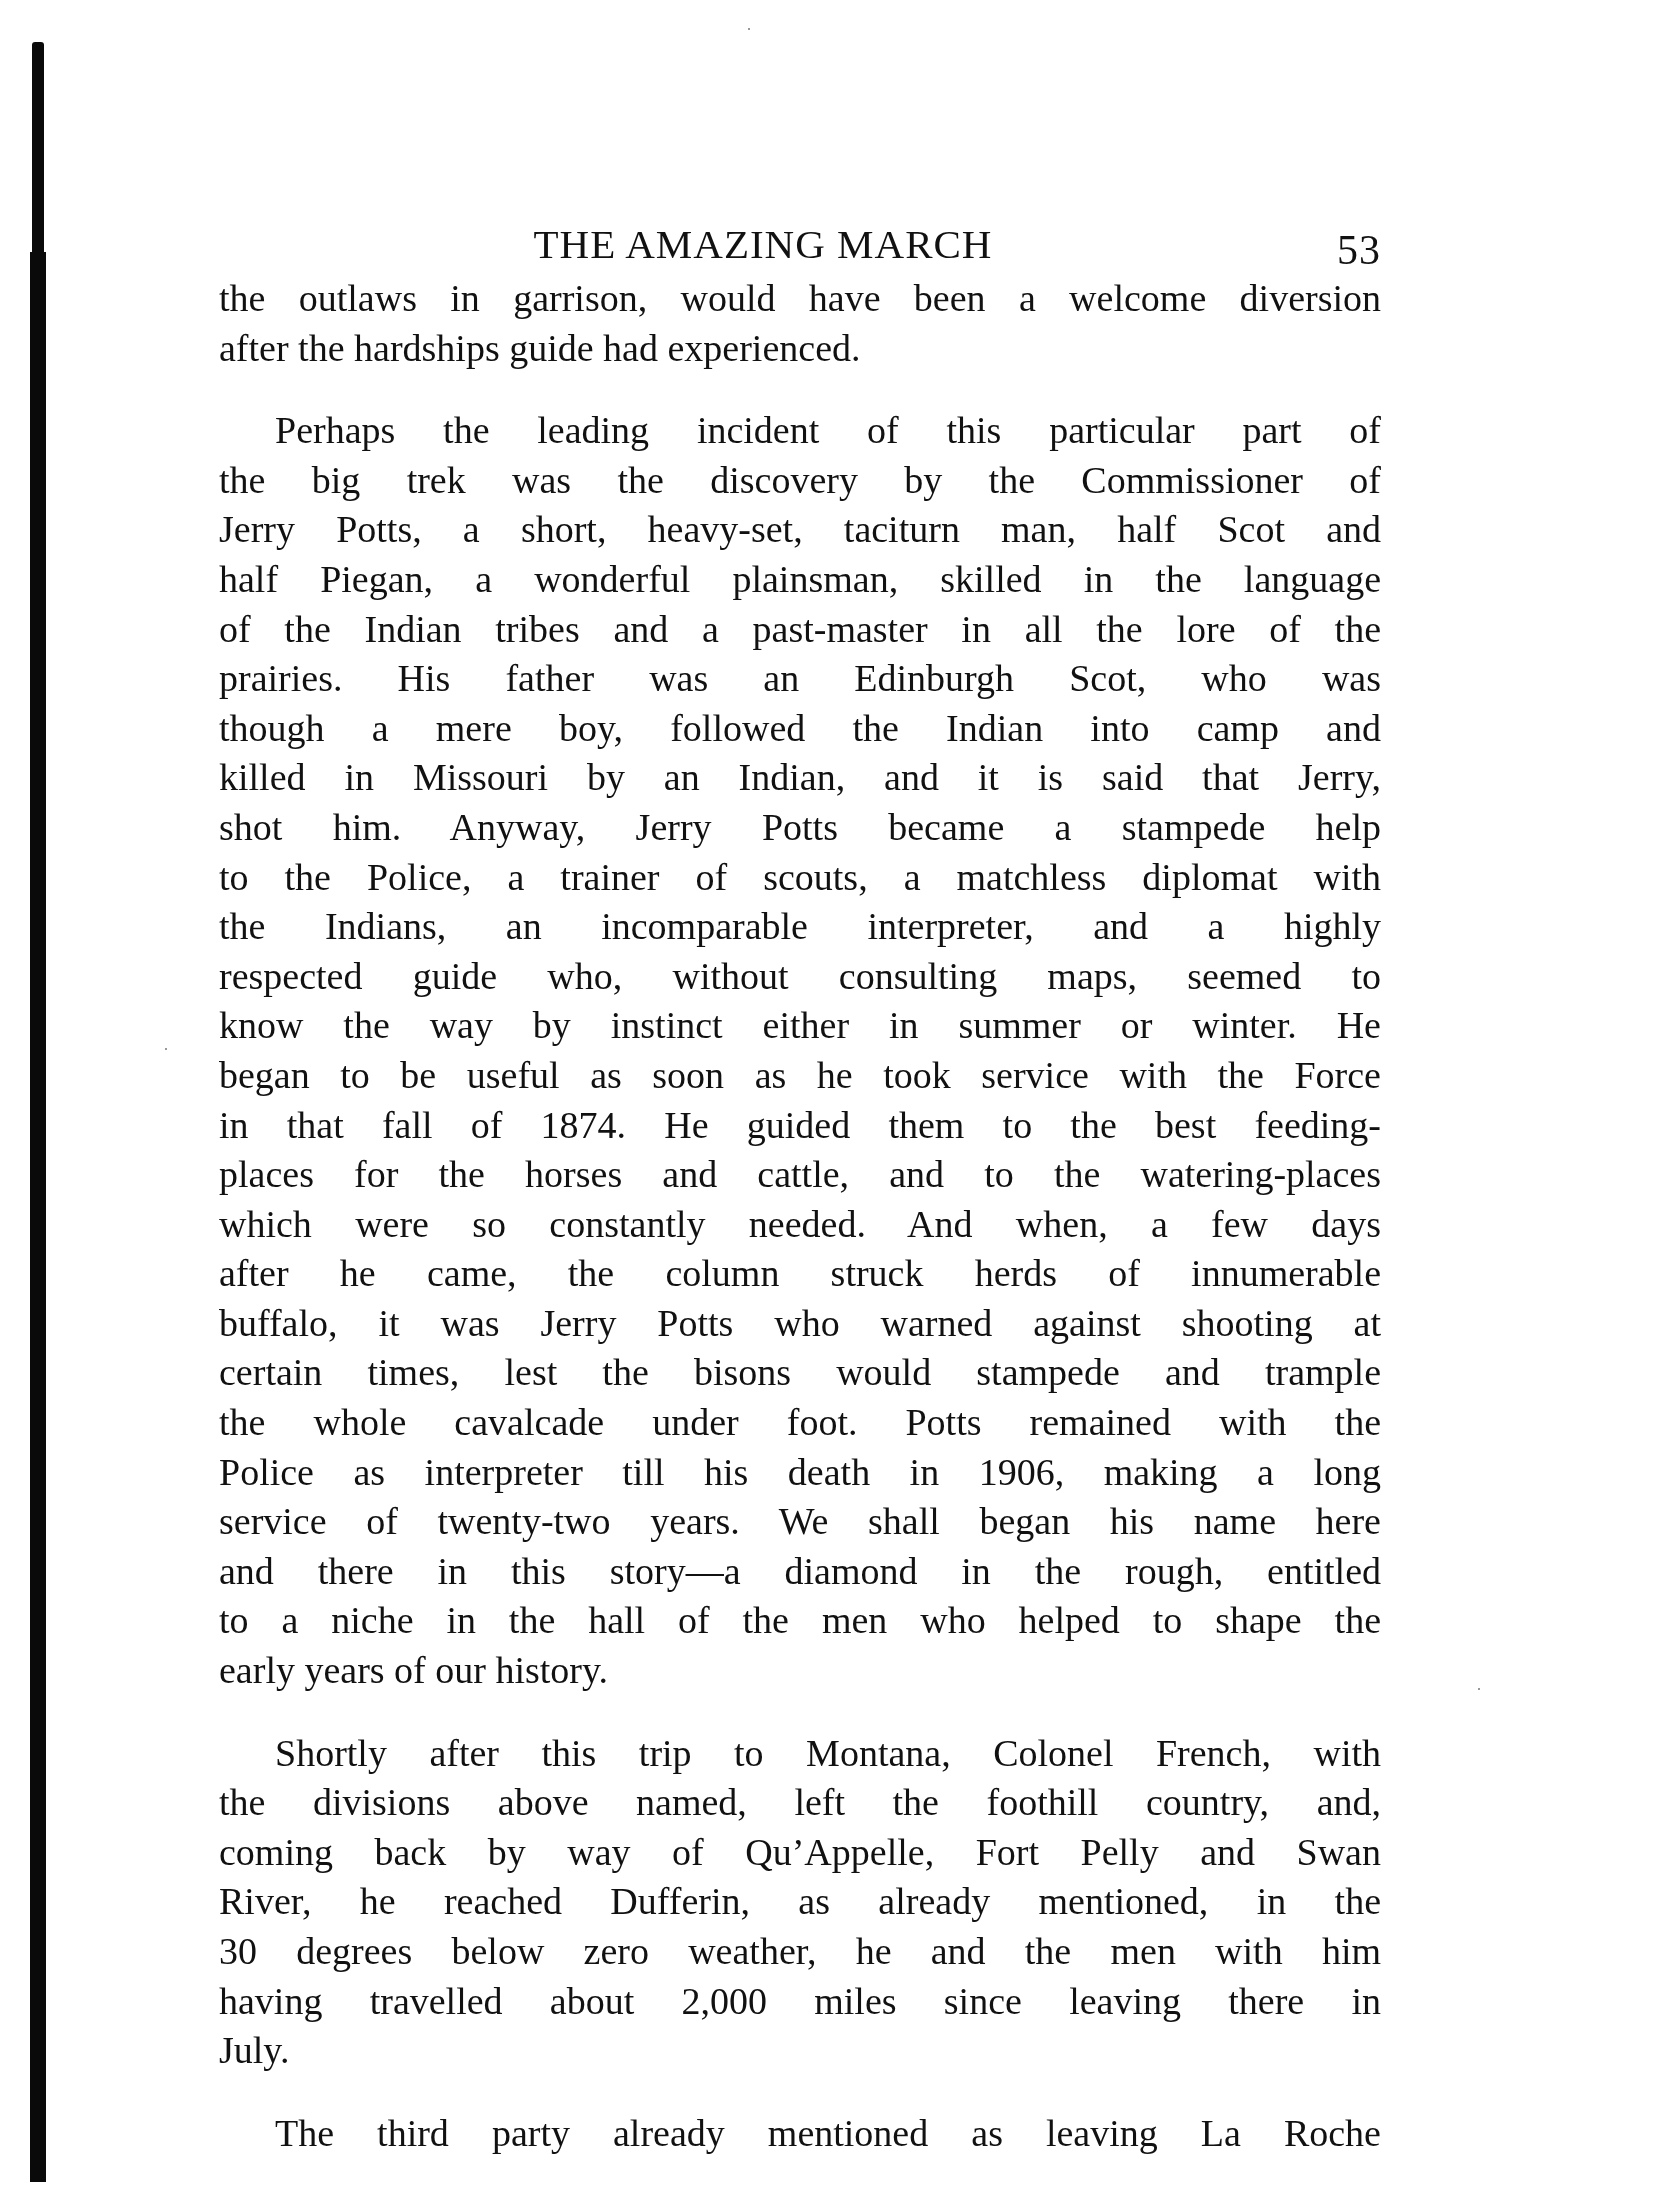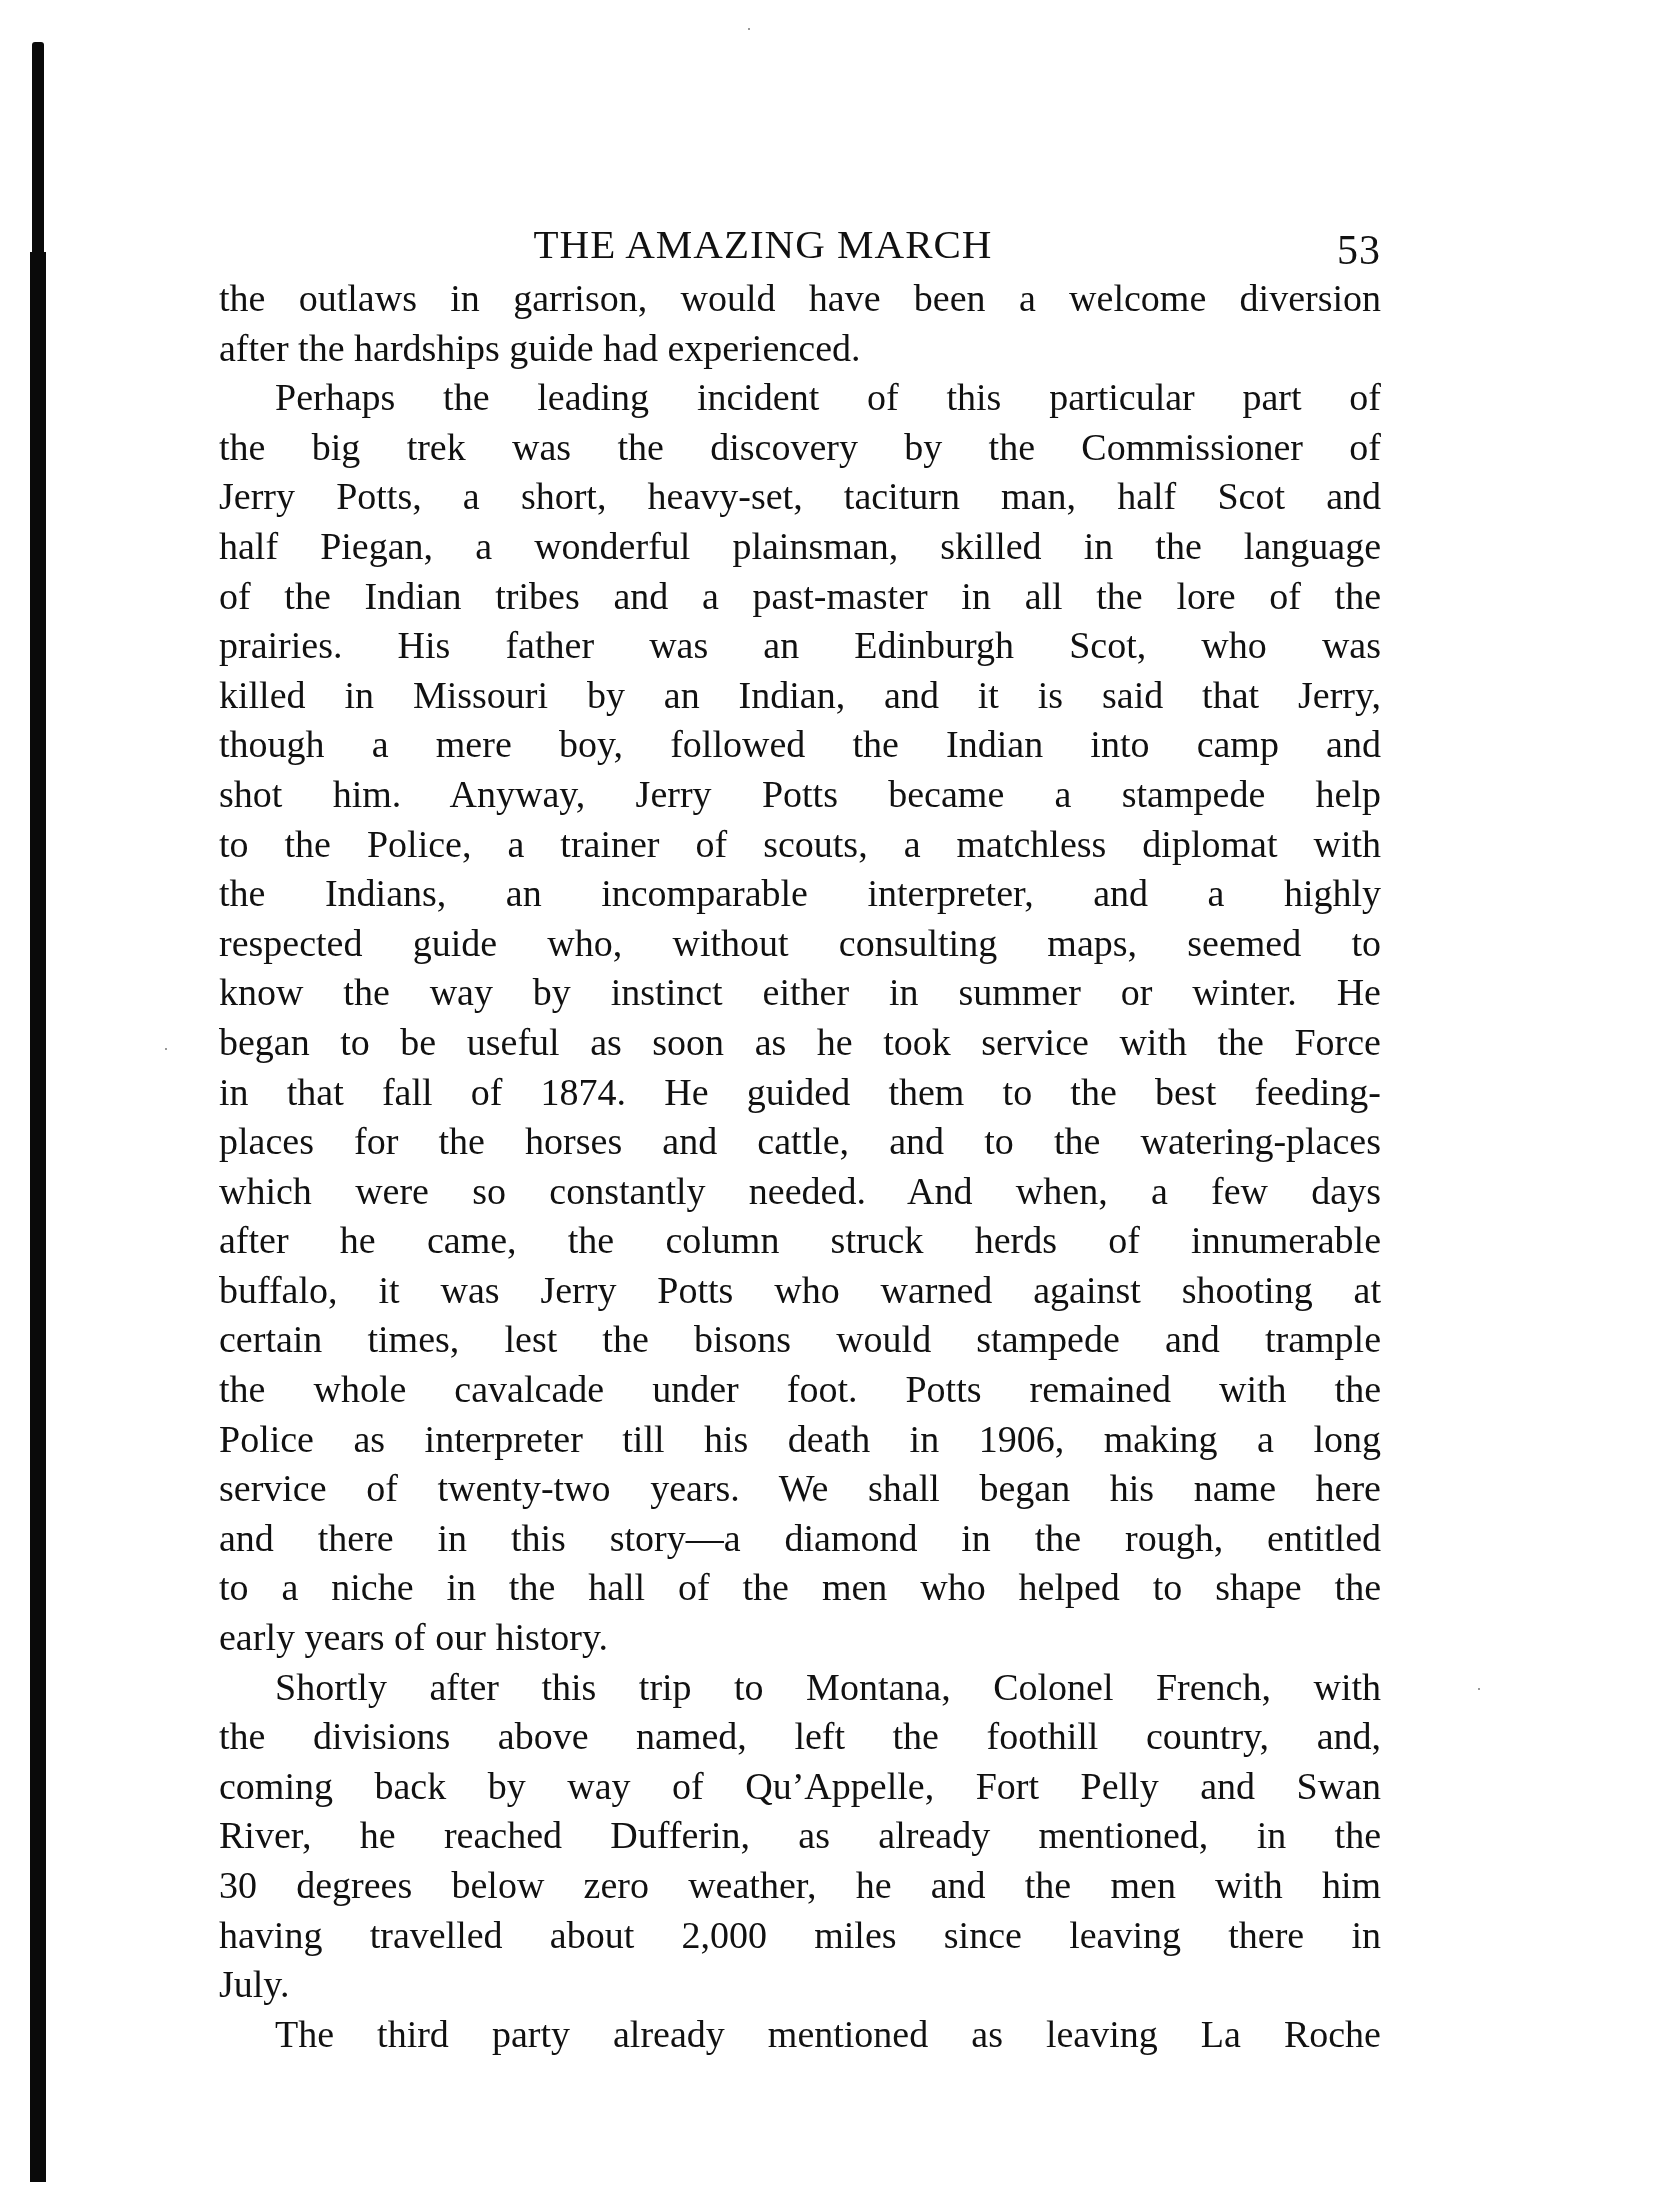--- a/index.html
+++ b/index.html
@@ -77,20 +77,21 @@
     text-align-last: justify;
     white-space: nowrap;
     overflow: visible;
     height: 49.6px;
   }
   .line.last {
     text-align-last: left;
   }
   .line.indent {
     padding-left: 56px;
+    margin-top: 33px;
   }
 </style>
 </head>
 <body>
 
 <div class="scan-edge"></div>
 <div class="speck" style="left:748px; top:28px;"></div>
 <div class="speck" style="left:165px; top:1048px;"></div>
 <div class="speck" style="left:1478px; top:1688px;"></div>
 
@@ -102,22 +103,22 @@
 
   <div class="body-text" id="body-text">
       <span class="line">the outlaws in garrison, would have been a welcome diversion</span>
       <span class="line last">after the hardships guide had experienced.</span>
       <span class="line indent">Perhaps the leading incident of this particular part of</span>
       <span class="line">the big trek was the discovery by the Commissioner of</span>
       <span class="line">Jerry Potts, a short, heavy-set, taciturn man, half Scot and</span>
       <span class="line">half Piegan, a wonderful plainsman, skilled in the language</span>
       <span class="line">of the Indian tribes and a past-master in all the lore of the</span>
       <span class="line">prairies. His father was an Edinburgh Scot, who was</span>
+      <span class="line">though a mere boy, followed the Indian into camp and</span>
       <span class="line">killed in Missouri by an Indian, and it is said that Jerry,</span>
-      <span class="line">though a mere boy, followed the Indian into camp and</span>
       <span class="line">shot him. Anyway, Jerry Potts became a stampede help</span>
       <span class="line">to the Police, a trainer of scouts, a matchless diplomat with</span>
       <span class="line">the Indians, an incomparable interpreter, and a highly</span>
       <span class="line">respected guide who, without consulting maps, seemed to</span>
       <span class="line">know the way by instinct either in summer or winter. He</span>
       <span class="line">began to be useful as soon as he took service with the Force</span>
       <span class="line">in that fall of 1874. He guided them to the best feeding-</span>
       <span class="line">places for the horses and cattle, and to the watering-places</span>
       <span class="line">which were so constantly needed. And when, a few days</span>
       <span class="line">after he came, the column struck herds of innumerable</span>

